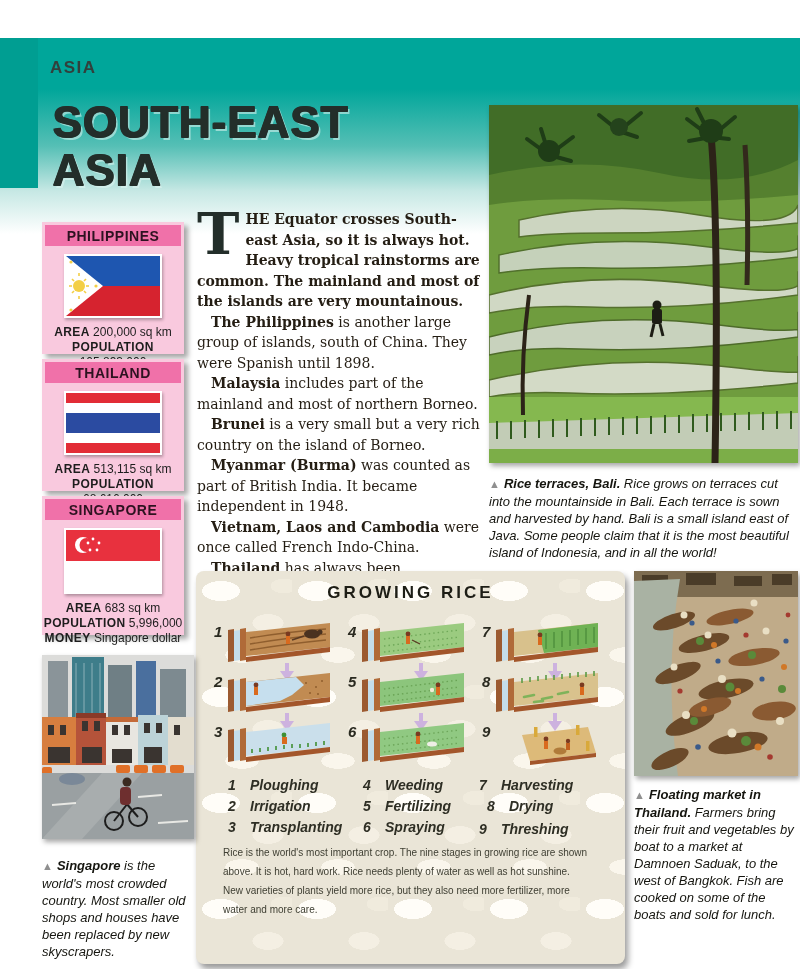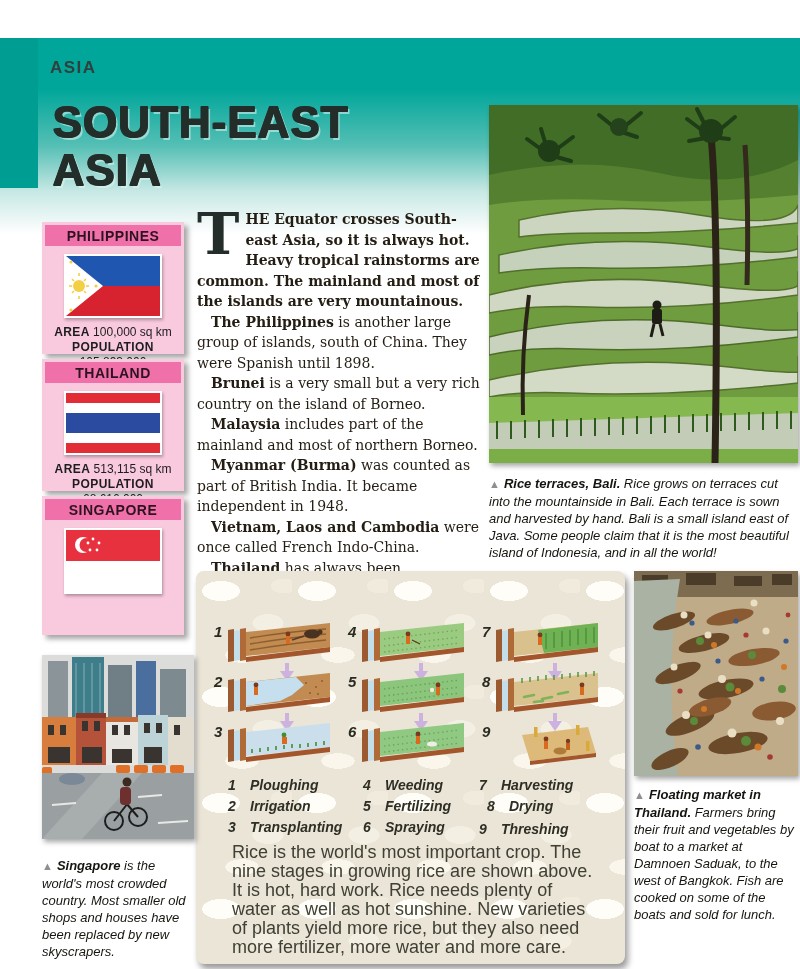--- a/index.html
+++ b/index.html
@@ -79,22 +79,22 @@
     position:absolute;left:0;top:12px;width:100%;text-align:center;
     font-size:17px;font-weight:bold;letter-spacing:3px;color:#1d1d15;
   }
   .stage-tile{position:absolute;display:flex;align-items:flex-start;width:130px;z-index:1;}
   .stage-num{font-weight:bold;font-style:italic;font-size:15px;color:#2a2a20;margin:2px 2px 0 0;}
   .terr{width:114px;height:46px;}
   .flow-arrow{position:absolute;z-index:0;}
   .key-row{position:absolute;font-weight:bold;font-style:italic;font-size:14px;color:#2e2e24;}
   .key-row .key-num{display:inline-block;width:22px;}
   .rice-body{
-    position:absolute;left:36px;top:272px;width:368px;
-    font-size:18px;line-height:19px;color:#404034;
+    position:absolute;left:27px;top:272px;width:368px;
+    font-size:10px;line-height:19px;color:#404034;
   }
   .page-number{left:44px;top:926px;font-size:21px;font-weight:bold;color:#111;letter-spacing:1px;}
   .hidden-defs{position:absolute;width:0;height:0;}
 </style>
 </head>
 <body>
 
 <svg class="hidden-defs" aria-hidden="true">
   <defs>
     <g id="terr-frame">
@@ -131,21 +131,21 @@
           <line x1="18" y1="35" x2="20" y2="37"></line>
         <line x1="6" y1="37" x2="8" y2="35"></line>
           <line x1="18" y1="25" x2="20" y2="23"></line>
       </g>
       <circle cx="5" cy="6" r="1.6" fill="#f3cf45"></circle>
         <circle cx="5" cy="54" r="1.6" fill="#f3cf45"></circle>
         <circle cx="30" cy="30" r="1.6" fill="#f3cf45"></circle>
     </svg>
   </div>
   <div class="facts">
-    <div class="fact-line"><span class="fact-label">AREA</span> <span>100,000 sq km</span></div>
+    <div class="fact-line"><span class="fact-label">AREA</span> <span>200,000 sq km</span></div>
     <div class="fact-line"><span class="fact-label">POPULATION</span> <span>105,893,000</span></div>
     <div class="fact-line"><span class="fact-label">MONEY</span> <span>Philippine peso</span></div>
   </div>
 </div>
 
 <div class="abs factbox" style="top:321px;height:132px;">
   <div class="factbox-header">THAILAND</div>
   <div class="flag">
     <svg viewBox="0 0 94 60" width="94" height="60">
       <rect width="94" height="60" fill="#ffffff"></rect>
@@ -169,27 +169,32 @@
         <rect y="31" width="94" height="31" fill="#ffffff"></rect>
       <circle cx="17" cy="15" r="8" fill="#ffffff"></circle>
         <circle cx="20.5" cy="15" r="7" fill="#e8313e"></circle>
       <circle cx="27" cy="9" r="1.4" fill="#fff"></circle>
         <circle cx="33" cy="13" r="1.4" fill="#fff"></circle>
       <circle cx="31" cy="20" r="1.4" fill="#fff"></circle>
         <circle cx="24" cy="20" r="1.4" fill="#fff"></circle>
       <circle cx="22" cy="13" r="1.4" fill="#fff"></circle>
     </svg>
   </div>
+  <div class="facts">
+    <div class="fact-line"><span class="fact-label">AREA</span> <span>683 sq km</span></div>
+    <div class="fact-line"><span class="fact-label">POPULATION</span> <span>5,996,000</span></div>
+    <div class="fact-line"><span class="fact-label">MONEY</span> <span>Singapore dollar</span></div>
+  </div>
 </div>
 
 <div class="abs article">
   <p class="intro"><span class="dropcap">T</span><span>HE Equator crosses South-east Asia, so it is always hot. Heavy tropical rainstorms are common. The mainland and most of the islands are very mountainous.</span></p>
   <p class="indent"><span class="lead">The Philippines</span><span> is another large group of islands, south of China. They were Spanish until 1898.</span></p>
+  <p class="indent"><span class="lead">Malaysia</span><span> includes part of the mainland and most of northern Borneo.</span></p>
   <p class="indent"><span class="lead">Brunei</span><span> is a very small but a very rich country on the island of Borneo.</span></p>
-  <p class="indent"><span class="lead">Malaysia</span><span> includes part of the mainland and most of northern Borneo.</span></p>
   <p class="indent"><span class="lead">Myanmar (Burma)</span><span> was counted as part of British India. It became independent in 1948.</span></p>
   <p class="indent"><span class="lead">Vietnam, Laos and Cambodia</span><span> were once called French Indo-China.</span></p>
   <p class="indent"><span class="lead">Thailand</span><span> has always been independent, and has a king.</span></p>
 </div>
 
 <div class="abs photo" style="left:489px;top:67px;width:309px;height:358px;">
   <svg viewBox="0 0 309 358" width="309" height="358" preserveAspectRatio="none">
     <rect width="309" height="358" fill="#6f9c3e"></rect>
     <rect width="309" height="80" fill="#416d27"></rect>
     <path d="M0,70 Q90,50 170,68 T309,55 L309,90 Q200,100 120,95 Q50,92 0,100 Z" fill="#55802f"></path>
@@ -252,20 +257,21 @@
       <line x1="171" y1="219" x2="174" y2="231" stroke="#1d1d15" stroke-width="3"></line>
     </g>
   </svg>
 </div>
 
 <div class="abs caption" style="left:489px;top:437px;width:309px;">
   <span class="cap-marker">▲</span><span class="lead">Rice terraces, Bali.</span><span> Rice grows on terraces cut into the mountainside in Bali. Each terrace is sown and harvested by hand. Bali is a small island east of Java. Some people claim that it is the most beautiful island of Indonesia, and in all the world!</span>
 </div>
 
 <div class="abs rice-panel">
+  <div class="rice-title">GROWING RICE</div>
 
   <svg class="flow-arrow" style="left:84px;top:92px;" width="14" height="18">
       <rect x="5" y="0" width="4" height="9" fill="#cdb2df"></rect>
       <polygon points="0,8 14,8 7,18" fill="#cdb2df"></polygon>
     </svg>
   <svg class="flow-arrow" style="left:84px;top:142px;" width="14" height="18">
       <rect x="5" y="0" width="4" height="9" fill="#cdb2df"></rect>
       <polygon points="0,8 14,8 7,18" fill="#cdb2df"></polygon>
     </svg>
   <svg class="flow-arrow" style="left:218px;top:92px;" width="14" height="18">

